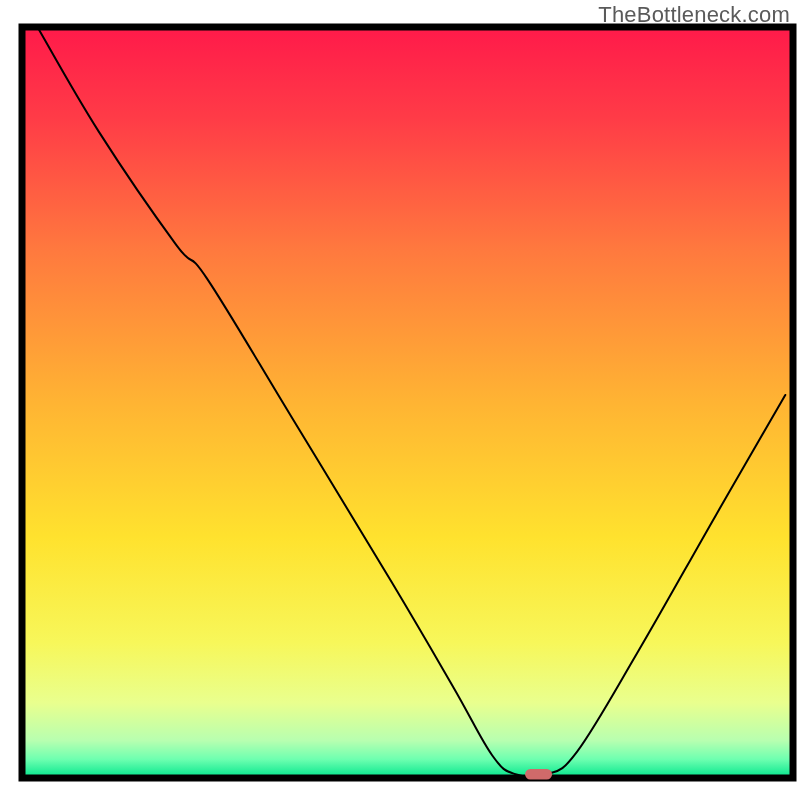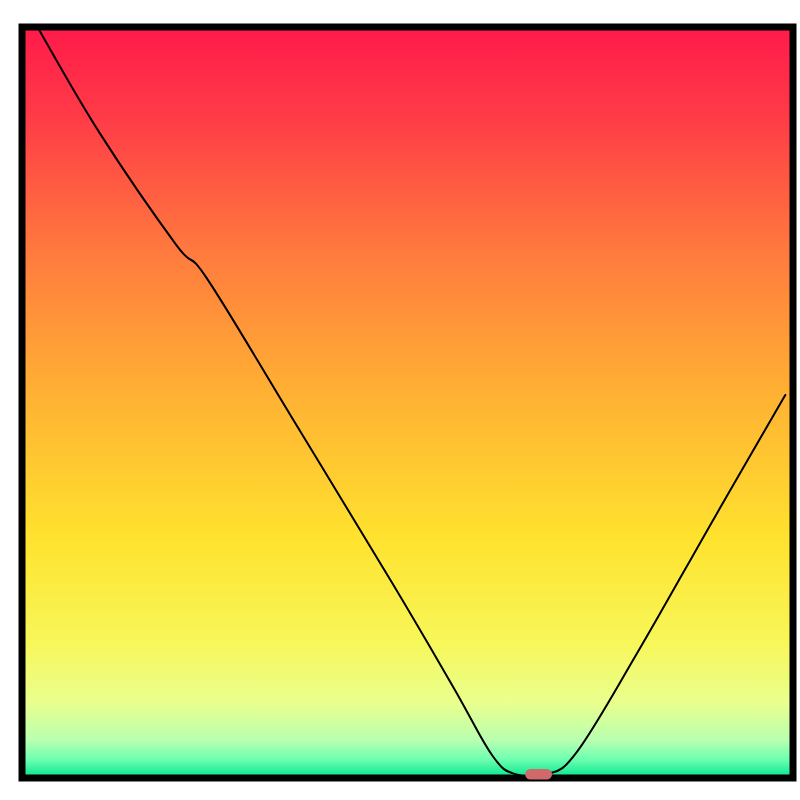--- a/index.html
+++ b/index.html
@@ -28,20 +28,21 @@
   svg {
     position: absolute;
     top: 0;
     left: 0;
   }
 </style>
 </head>
 <body>
 <div class="wrapper">
 
+<div class="watermark">TheBottleneck.com</div>
 
 <svg id="chart-svg" width="800" height="800" viewBox="0 0 800 800">
   <defs>
     <linearGradient id="bg-grad" x1="0" y1="0" x2="0" y2="1">
           <stop offset="0.00%" stop-color="#ff1a4a"></stop>
           <stop offset="12.00%" stop-color="#ff3b47"></stop>
           <stop offset="30.00%" stop-color="#ff7a3e"></stop>
           <stop offset="50.00%" stop-color="#ffb433"></stop>
           <stop offset="68.00%" stop-color="#ffe22e"></stop>
           <stop offset="82.00%" stop-color="#f7f75a"></stop>

